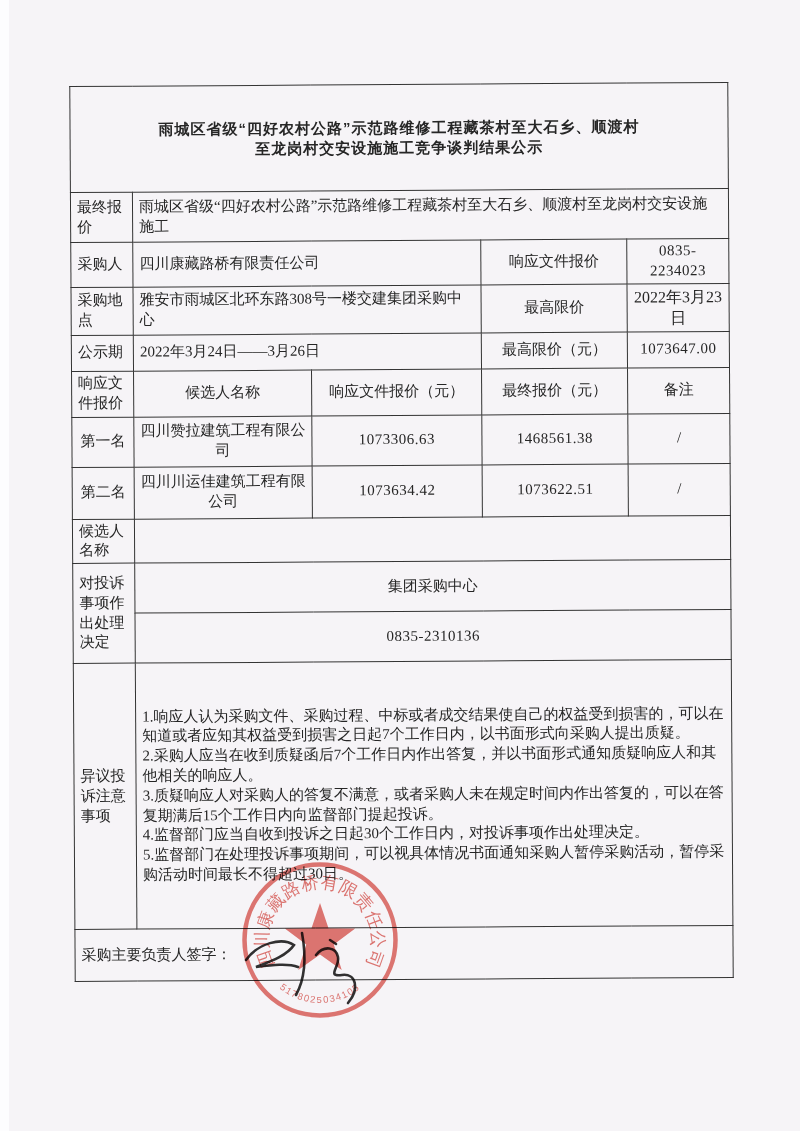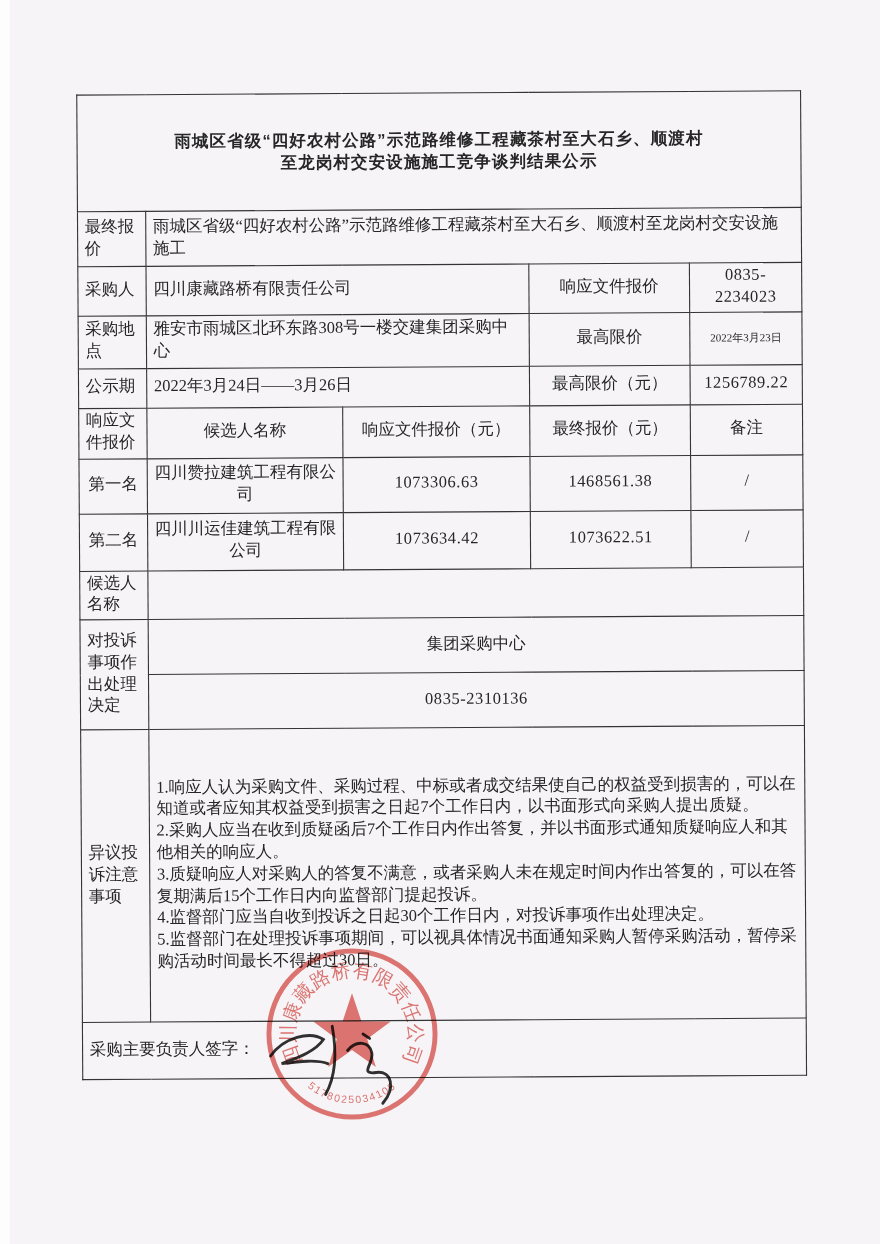--- a/index.html
+++ b/index.html
@@ -94,27 +94,27 @@
       <tr style="height:42px">
         <td class="label-cell">采购人</td>
         <td colspan="2">四川康藏路桥有限责任公司</td>
         <td class="center">响应文件报价</td>
         <td class="num">0835-2234023</td>
       </tr>
       <tr style="height:48px">
         <td class="label-cell">采购地点</td>
         <td colspan="2">雅安市雨城区北环东路308号一楼交建集团采购中心</td>
         <td class="center">最高限价</td>
-        <td class="center" style="font-size:10px">2022年3月23日</td>
+        <td class="center" style="font-size:16px">2022年3月23日</td>
       </tr>
       <tr style="height:36px">
         <td class="label-cell">公示期</td>
         <td colspan="2">2022年3月24日——3月26日</td>
         <td class="center">最高限价（元）</td>
-        <td class="num">1256789.22</td>
+        <td class="num">1073647.00</td>
       </tr>
       <tr style="height:46px">
         <td class="label-cell">响应文件报价</td>
         <td class="center">候选人名称</td>
         <td class="center">响应文件报价（元）</td>
         <td class="center">最终报价（元）</td>
         <td class="center">备注</td>
       </tr>
       <tr style="height:50px">
         <td class="center">第一名</td>

